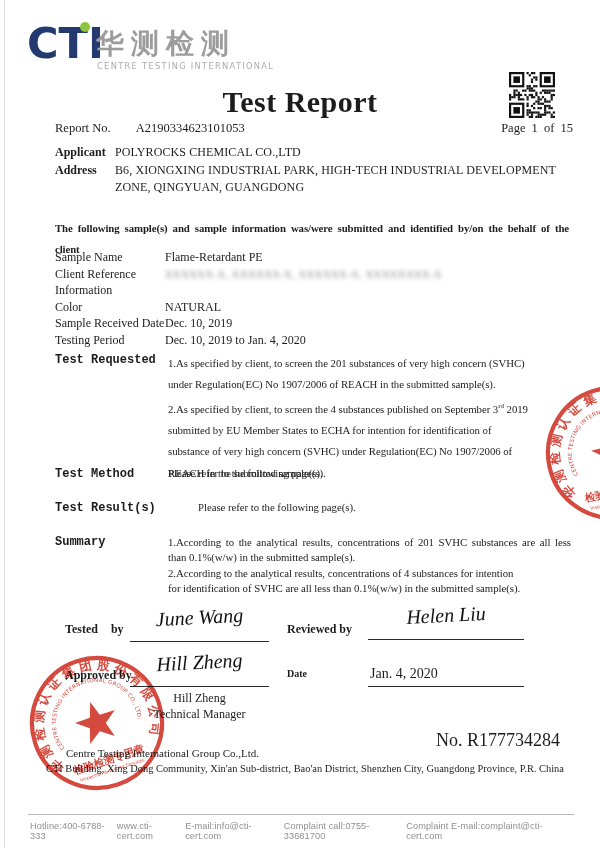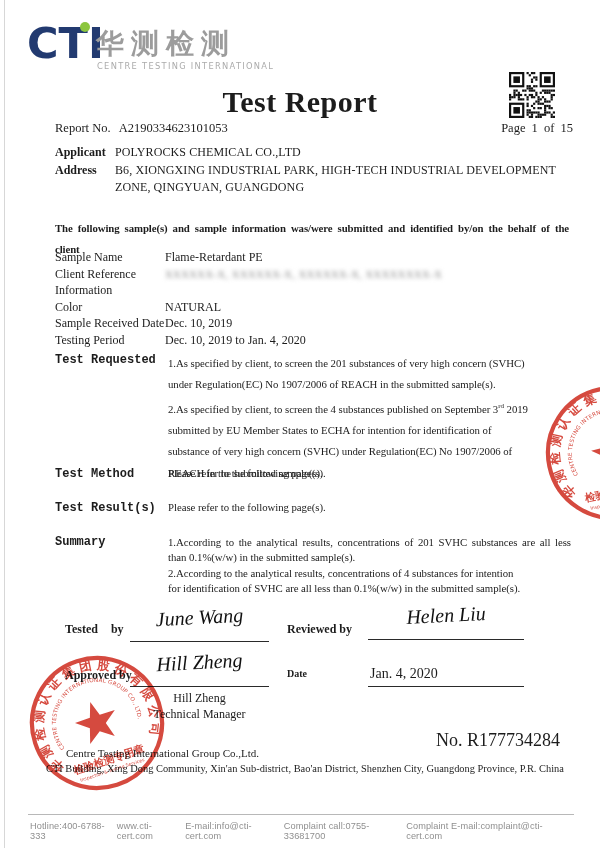--- a/index.html
+++ b/index.html
@@ -17,21 +17,21 @@
   #logo-cn{left:96px;top:25px;font-family:"DejaVu Sans",sans-serif;font-size:28px;
     color:#9c9c9c;letter-spacing:7px;font-weight:600;}
   #logo-sub{left:97px;top:61px;font-family:"DejaVu Sans",sans-serif;font-size:8.3px;
     color:#ababab;letter-spacing:1.3px;}
 
   #doc-title{left:0;right:0;top:85px;text-align:center;font-size:30px;font-weight:bold;letter-spacing:.5px;}
   #qr{left:509px;top:72px;width:46px;height:46px;}
 
   #report-row{left:55px;top:121px;width:520px;font-size:12.5px;}
   #report-no-label{display:inline-block;}
-  #report-no-value{display:inline-block;margin-left:5px;}
+  #report-no-value{display:inline-block;margin-left:22px;}
   #page-indicator{position:absolute;right:27px;top:121px;font-size:12.5px;word-spacing:3px;}
 
   
   #applicant-block{left:55px;top:144px;width:514px;display:grid;grid-template-columns:60px 1fr;
     font-size:12px;line-height:17.5px;}
   #applicant-block .lbl{font-weight:bold;}
   #applicant-block .val{letter-spacing:.1px;}
 
   #statement{left:55px;top:218px;width:514px;font-weight:bold;font-size:10.8px;line-height:21px;letter-spacing:-.1px;}
   #statement .just{text-align:justify;text-align-last:justify;}
@@ -41,21 +41,21 @@
     font-size:12px;line-height:16.5px;row-gap:0;}
   .blurred{filter:blur(2.3px);color:#8a8a8a;font-size:10.5px;letter-spacing:.5px;}
 
   
   .section{left:55px;width:516px;display:grid;grid-template-columns:113px 1fr;font-size:12px;}
   .section .lbl{font-weight:bold;font-family:Liberation Mono, monospace;}
   .ptext{font-size:10.8px;letter-spacing:-.05px;}
   #test-requested{top:353px;}
   #test-requested .pline{line-height:21.4px;white-space:nowrap;}
   #test-method{top:467px;}
-  #test-results{top:501px;}
+  #test-results{top:501px;gap:30px;}
   #summary{top:535px;}
   #summary .pline{line-height:15.4px;}
   #summary .just{text-align:justify;text-align-last:justify;white-space:normal;}
   sup{font-size:7px;}
 
   
   .sig-label{font-size:12px;font-weight:bold;}
   .sig-name{font-family:"Liberation Serif",serif;font-style:italic;font-size:20px;color:#111;
     text-align:center;transform:rotate(-3deg);}
   .sig-line{height:1.4px;background:#2a2a2a;}

